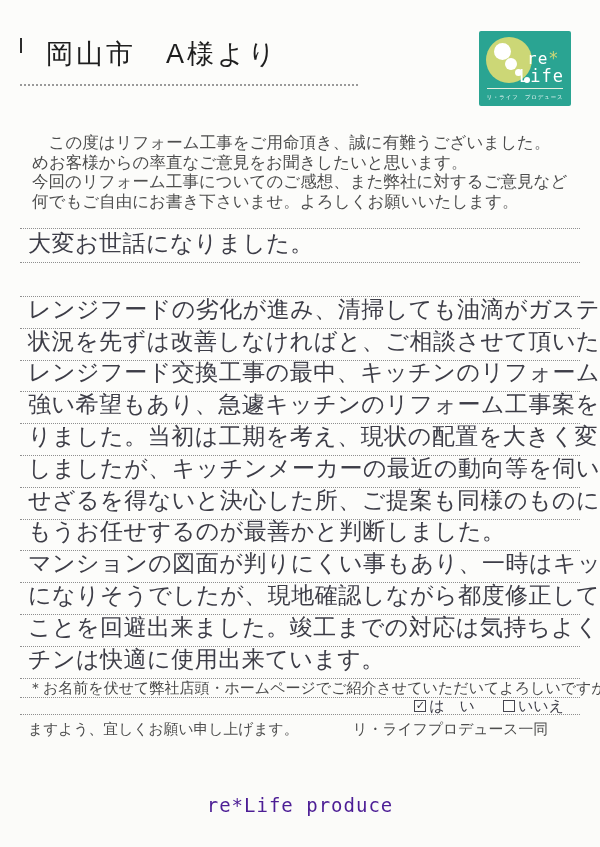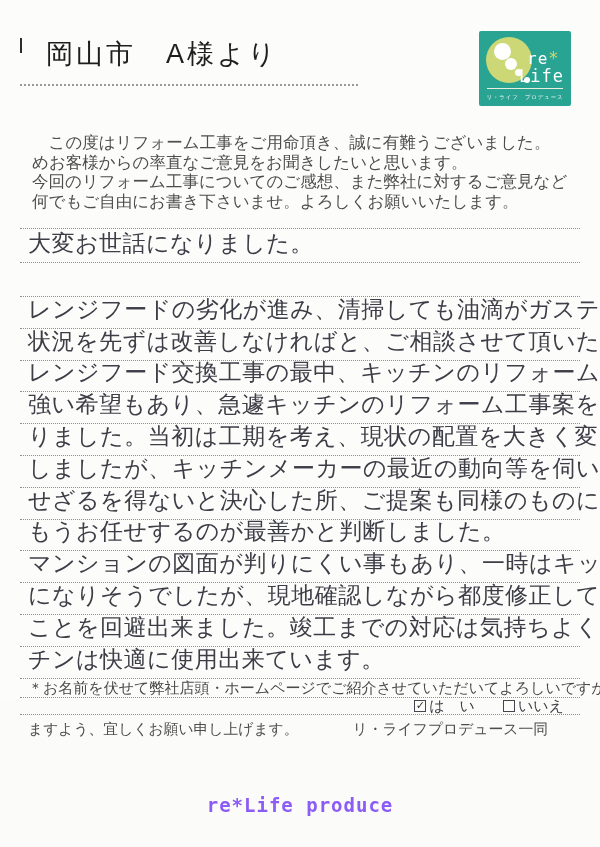--- a/index.html
+++ b/index.html
@@ -110,22 +110,22 @@
   .footer{
     position:absolute;left:28px;top:720px;width:550px;
     font-size:14.8px;line-height:18.5px;color:#4d4d4d;
   }
   .footer .last{display:flex;}
   .footer .sig{margin-left:auto;padding-right:30px;}
 
   
   .brand{
     position:absolute;left:0;top:794px;width:600px;text-align:center;
-    font-family:"DejaVu Sans Mono",monospace;font-weight:bold;
-    font-size:19px;letter-spacing:1px;color:#8b5cf6;
+    font-family:"DejaVu Sans Mono",monospace;font-weight:normal;
+    font-size:19px;letter-spacing:1px;color:#4c1d95;
   }
 </style>
 </head>
 <body>
 
 <div class="page">
 
   <div class="edge-mark"></div>
 
   <div class="title">岡山市　A様より</div>

